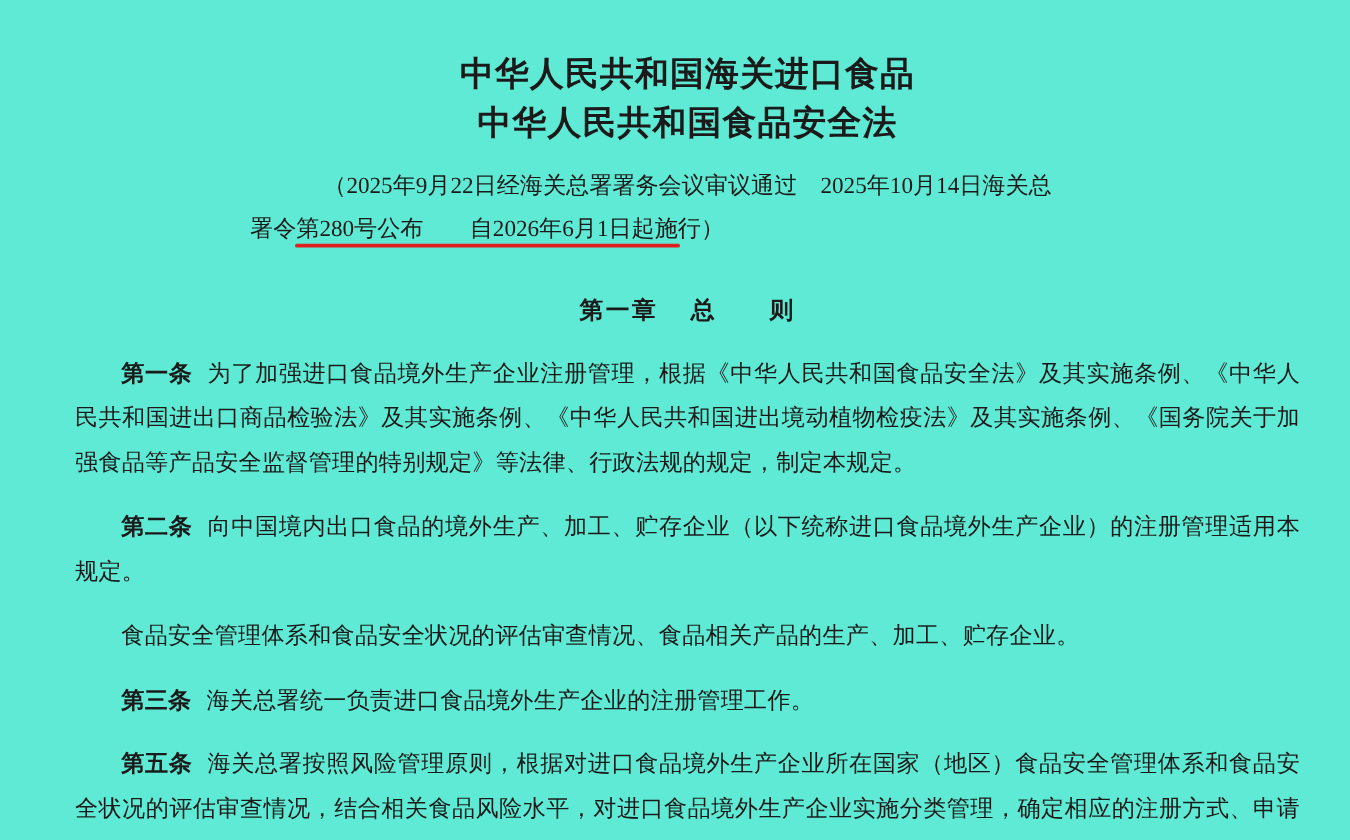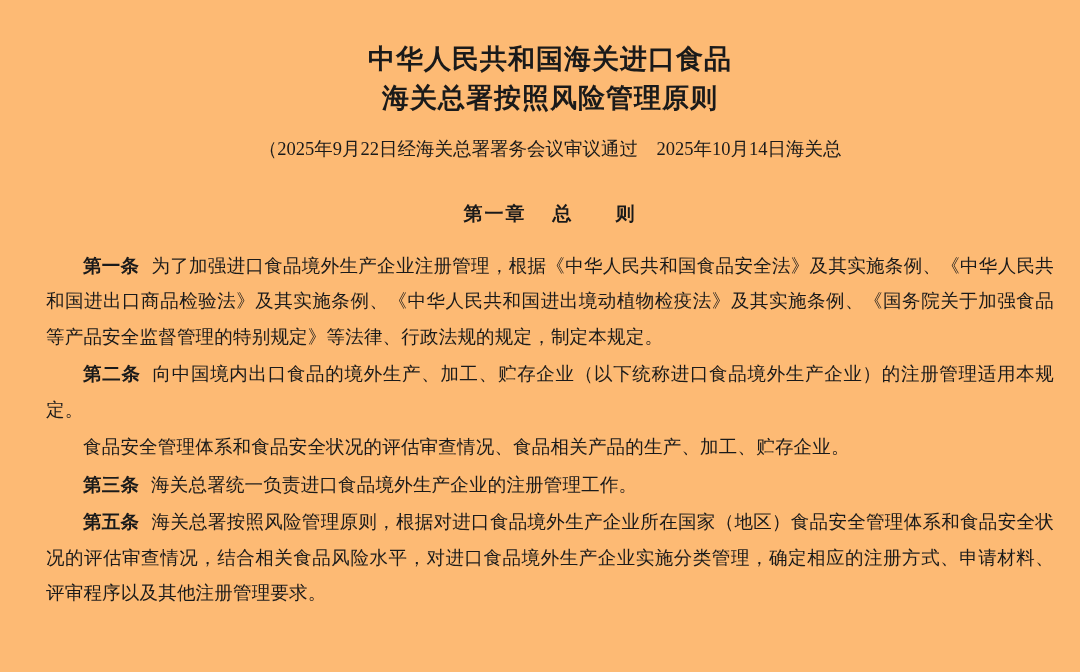--- a/index.html
+++ b/index.html
@@ -11,21 +11,21 @@
     height: 672px;
     background: #fdfcfa;
     font-family: "Liberation Serif", "DejaVu Serif", serif;
     color: #1a1a1a;
     overflow: hidden;
   }
   .page {
     position: relative;
     width: 1080px;
     height: 672px;
-    background: #fdba74;
+    background: #5eead4;
     box-sizing: border-box;
     padding: 40px 24px 0 44px;
   }
   .doc-title {
     text-align: center;
     font-size: 27px;
     font-weight: bold;
     line-height: 1.45;
     letter-spacing: 1px;
     margin: 0 auto;
@@ -74,44 +74,48 @@
     width: 26px;
   }
   .body-text {
     margin-top: 22px;
     font-size: 18.5px;
     line-height: 1.92;
     text-align: justify;
     letter-spacing: 0.2px;
   }
   .para {
-    margin: 2px;
+    margin: 16px;
     text-indent: 0;
   }
   .para.indent {
     text-indent: 37px;
   }
   .art-label {
     font-weight: bold;
     margin-left: 37px;
     margin-right: 12px;
   }
 </style>
 </head>
 <body>
 
 <div class="page">
 
   <div class="doc-title">
     <span class="line">中华人民共和国海关进口食品</span>
-    <span class="line">海关总署按照风险管理原则</span>
+    <span class="line">中华人民共和国食品安全法</span>
   </div>
 
   <div class="promulgation">
     <span class="p-line first">（2025年9月22日经海关总署署务会议审议通过　2025年10月14日海关总</span>
+    <span class="underline-wrap">
+      <span class="p-line">署令第280号公布　　自2026年6月1日起施行）</span>
+      <span class="red-underline" style="background: rgb(224, 32, 32);"></span>
+    </span>
   </div>
 
   <div class="chapter-heading">
     <span>第一章</span><span class="gap"></span><span>总　　则</span>
   </div>
 
   <div class="body-text">
 
     <p class="para">
       <span class="art-label">第一条</span><span>为了加强进口食品境外生产企业注册管理，根据《中华人民共和国食品安全法》及其实施条例、《中华人民共和国进出口商品检验法》及其实施条例、《中华人民共和国进出境动植物检疫法》及其实施条例、《国务院关于加强食品等产品安全监督管理的特别规定》等法律、行政法规的规定，制定本规定。</span>

